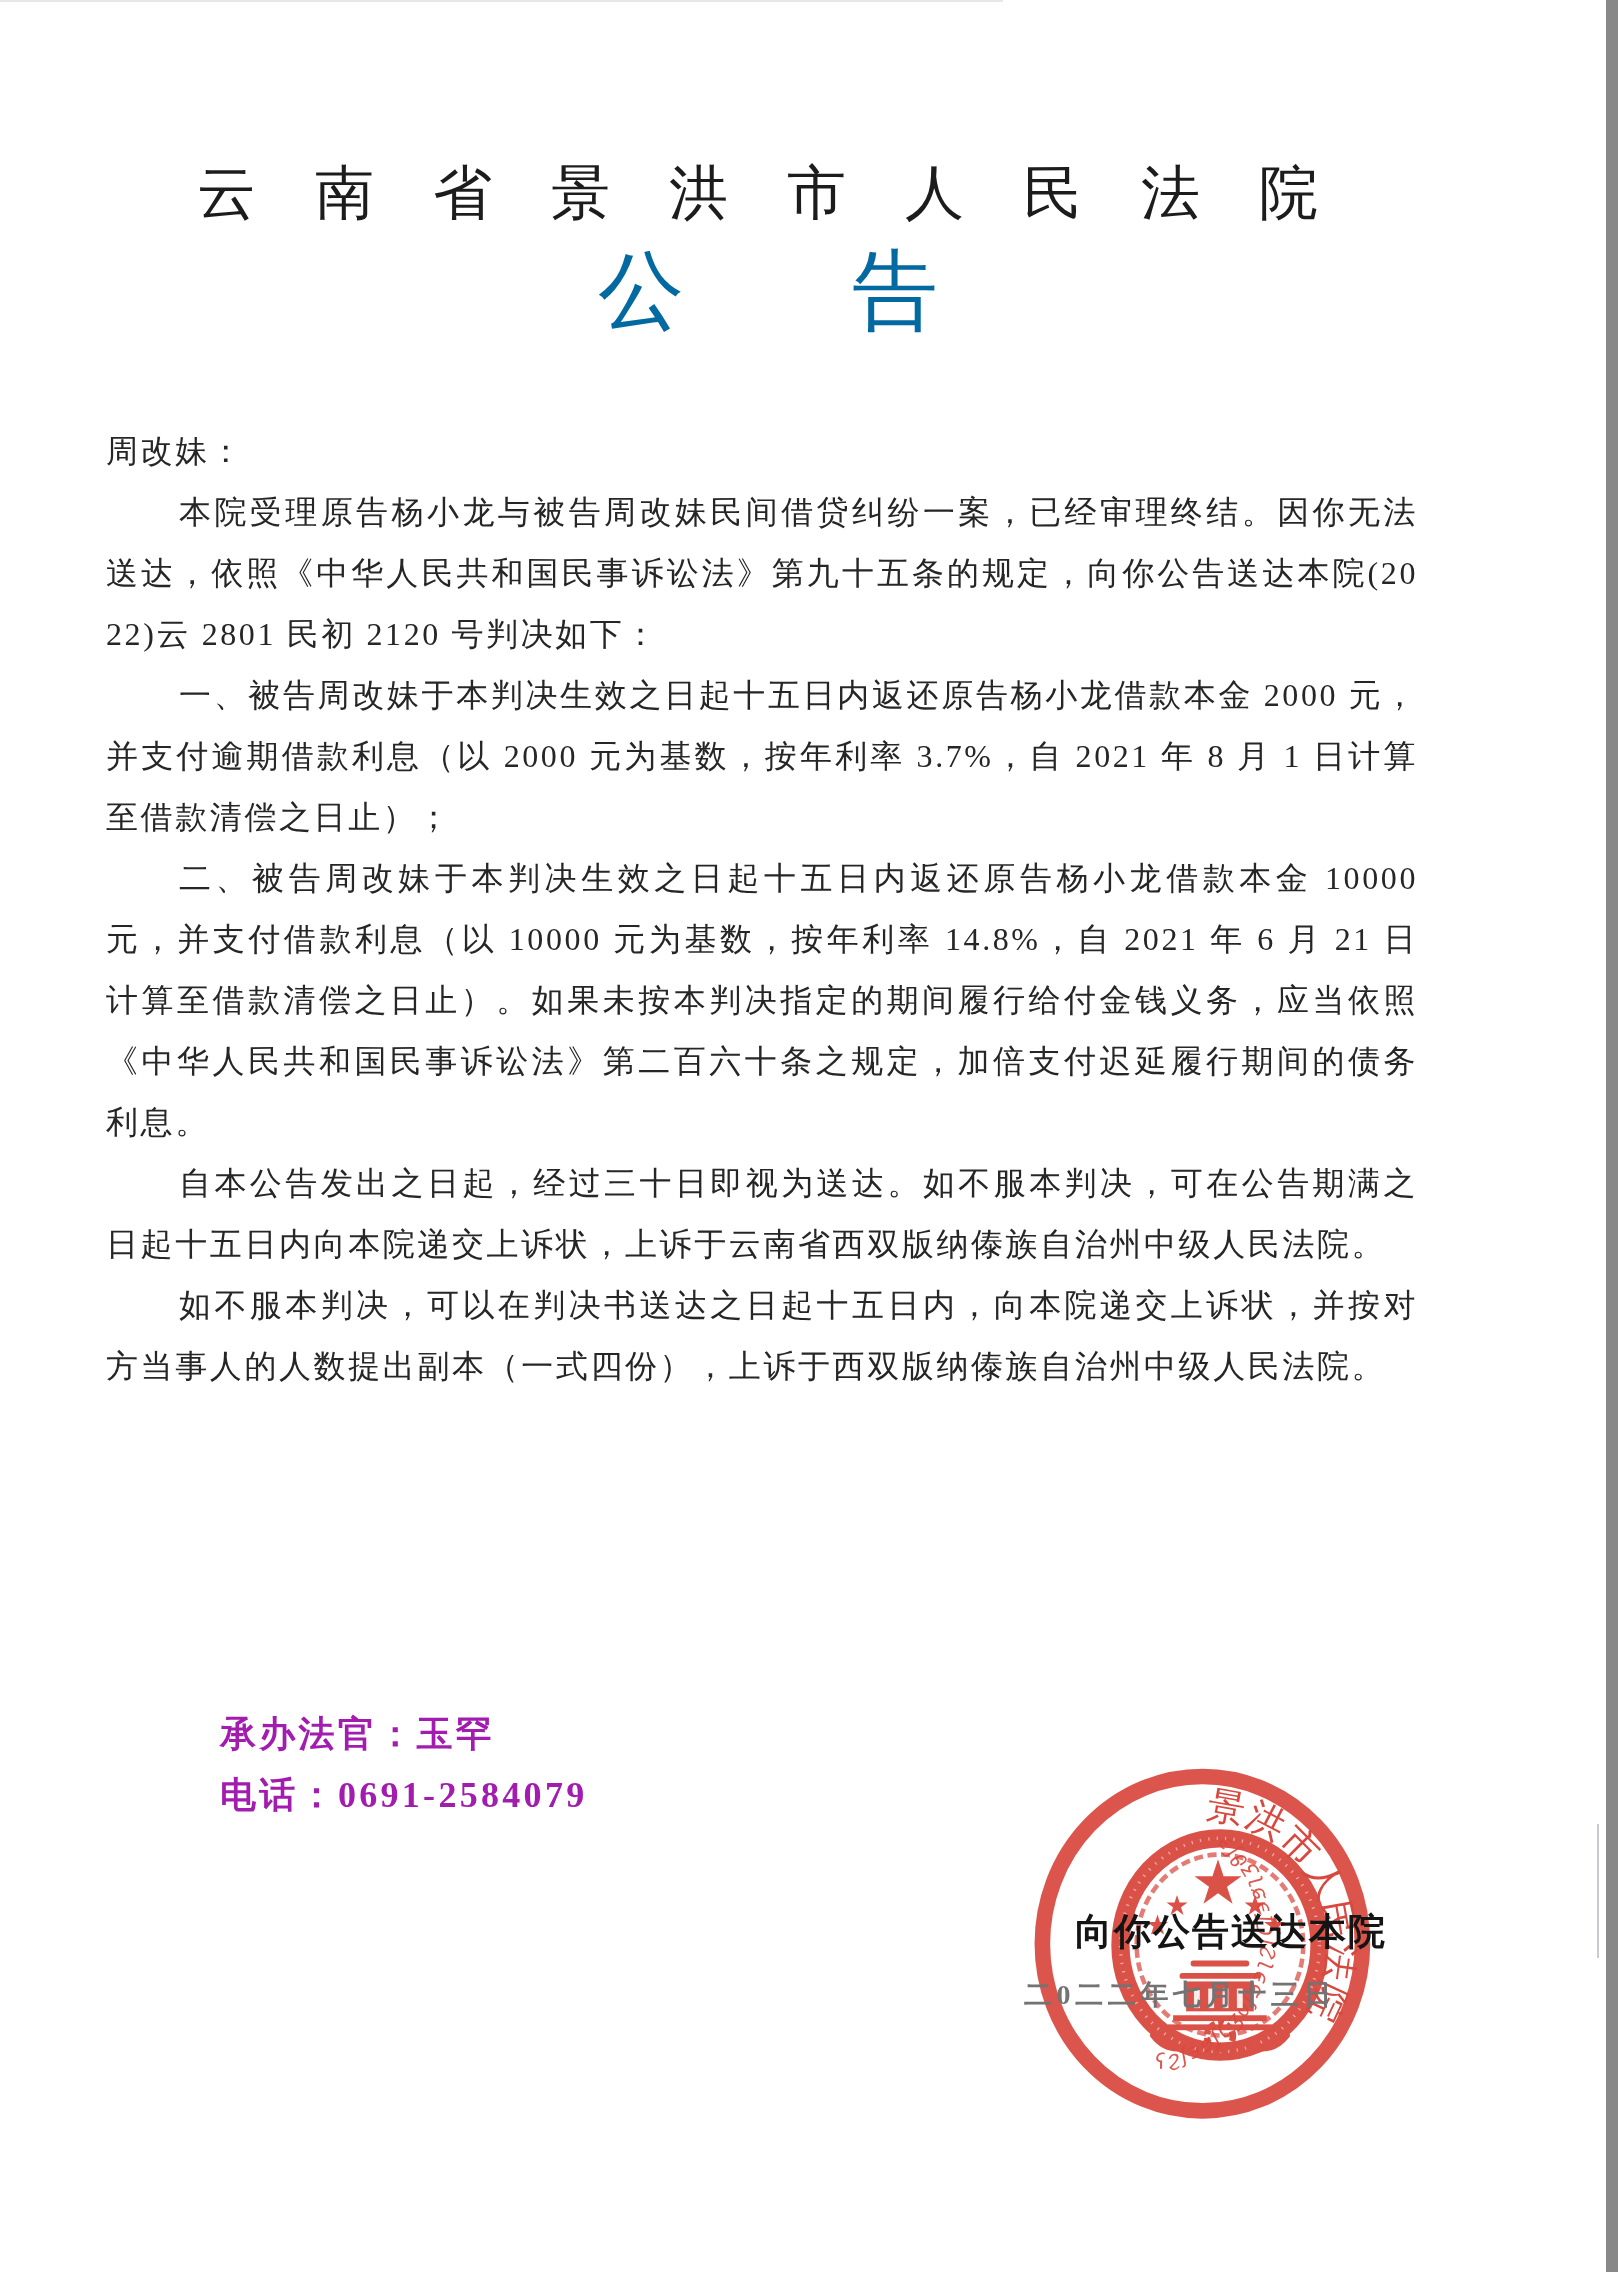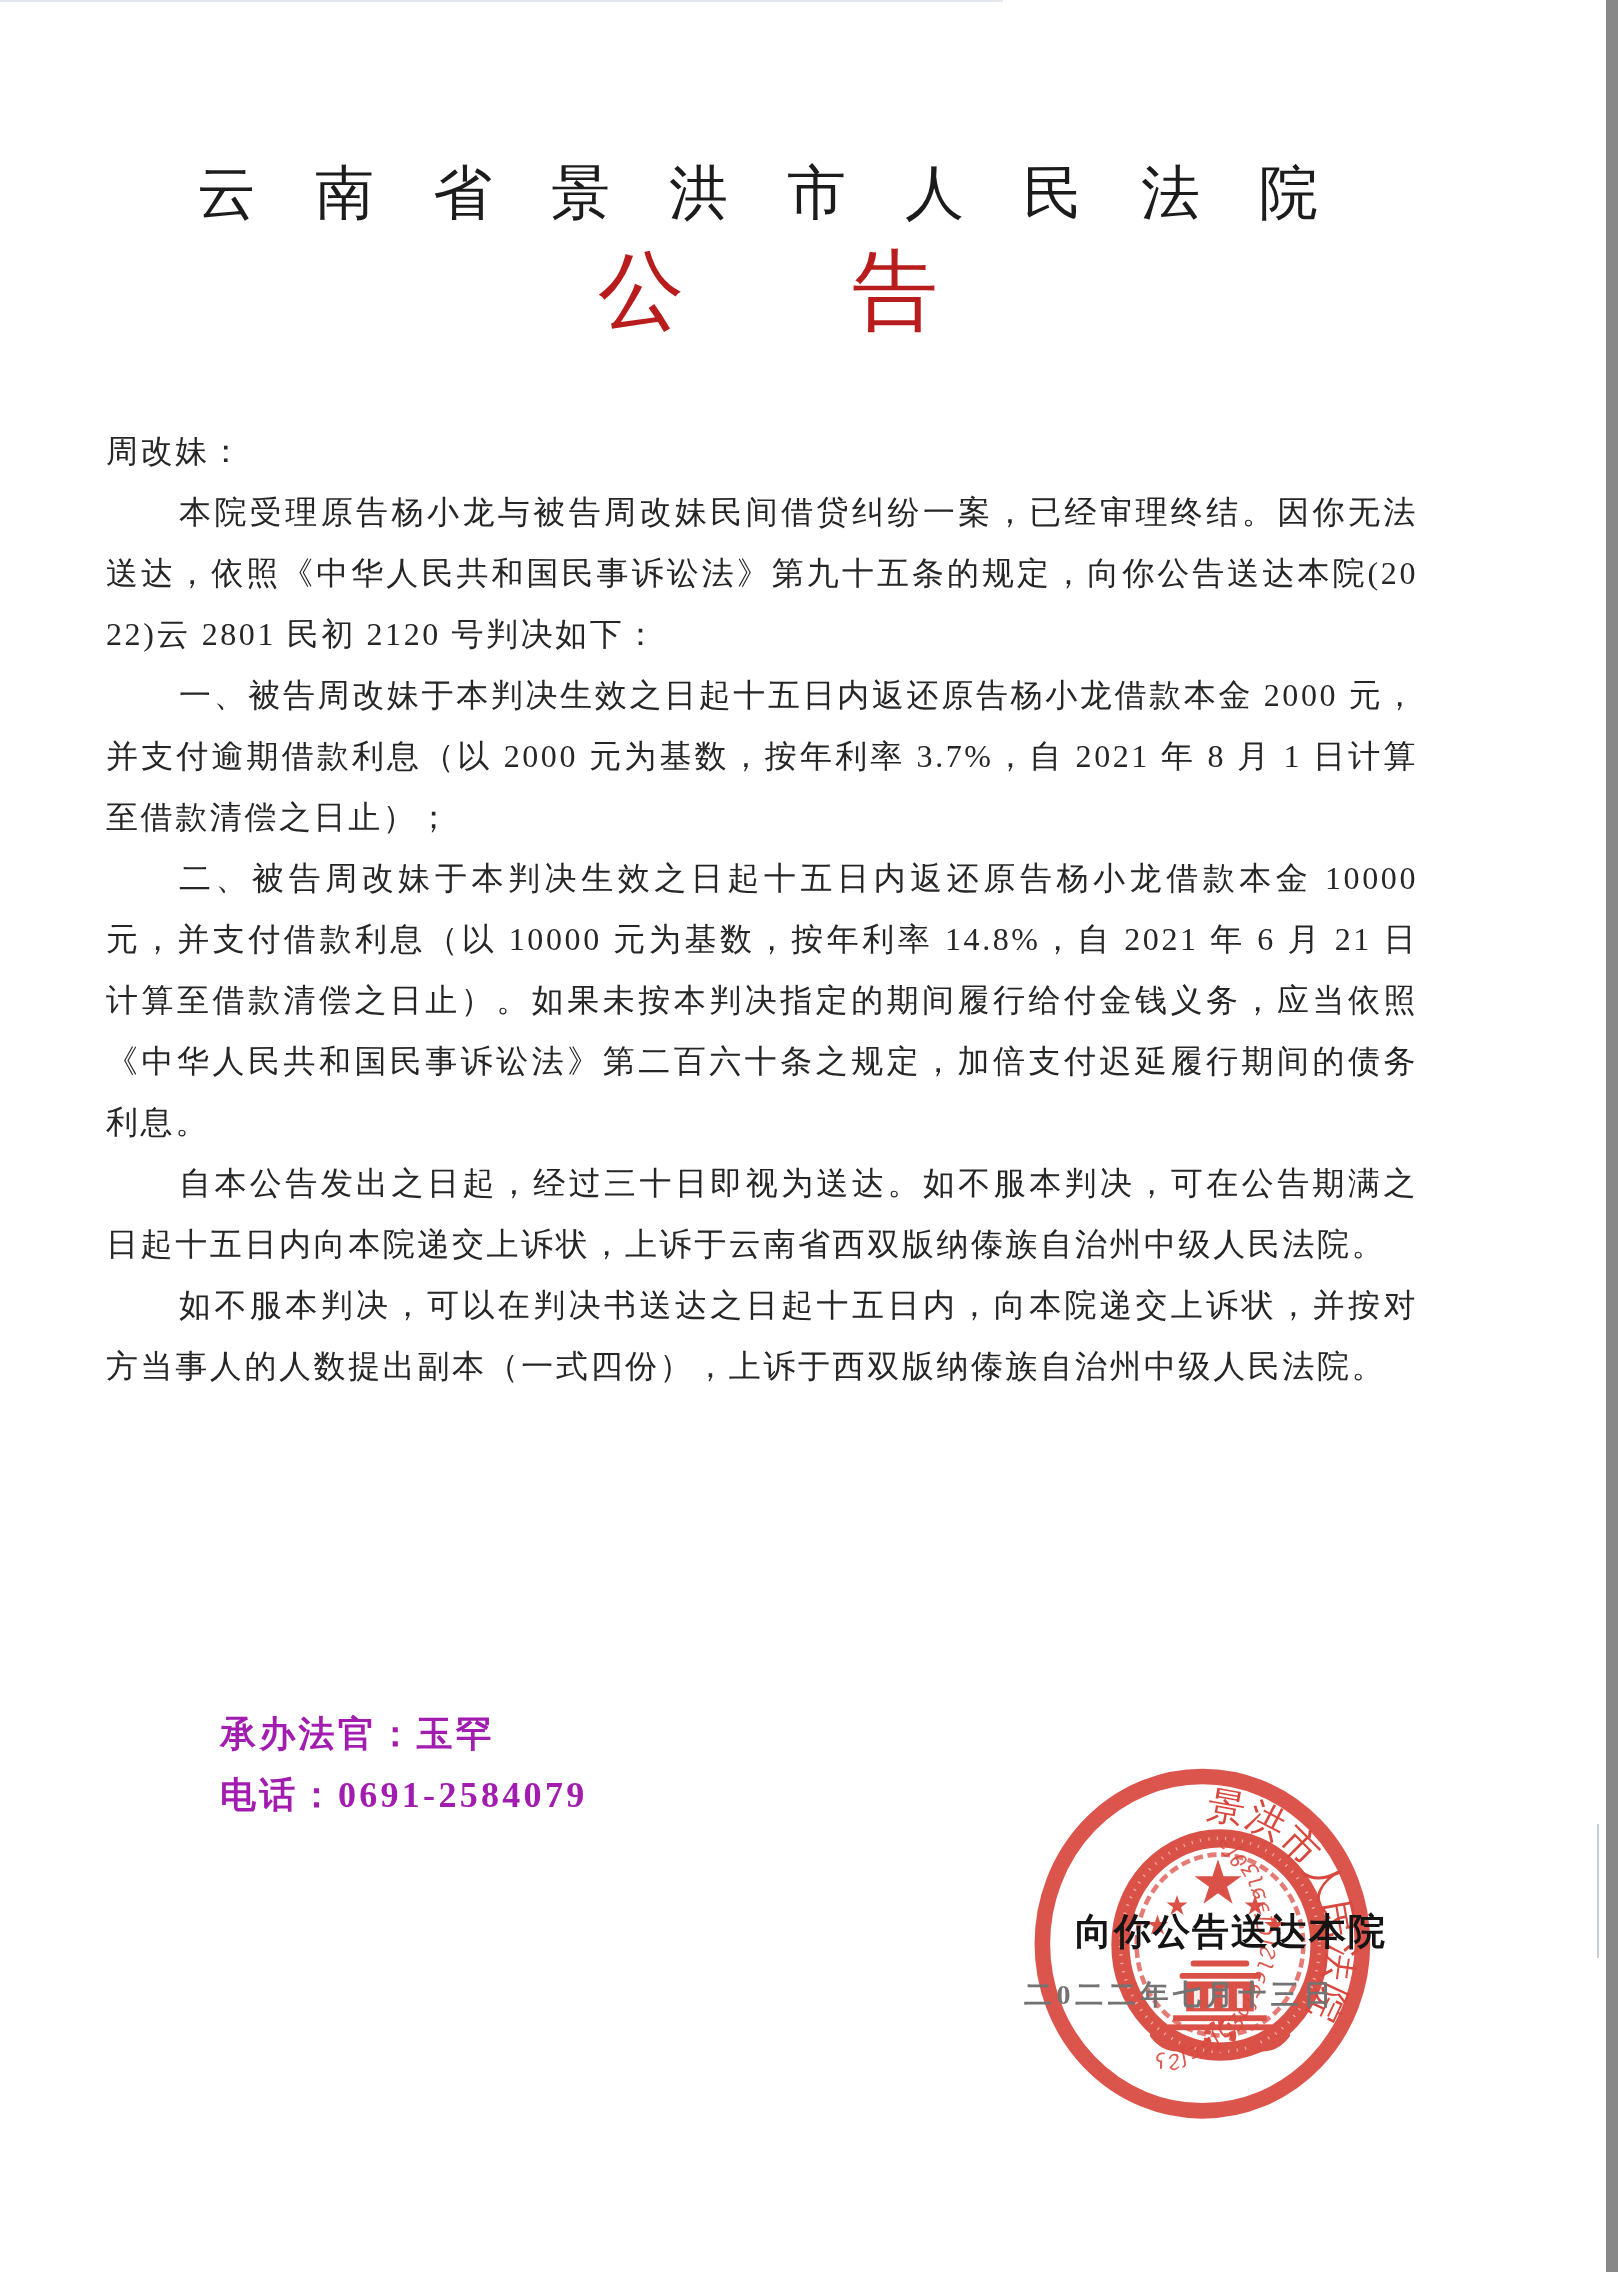--- a/index.html
+++ b/index.html
@@ -16,21 +16,21 @@
   .right-artifact{position:absolute;left:1597px;top:1824px;width:2px;height:134px;background:#9aa3ad;opacity:.55;}
 
   .title-court{
     position:absolute;left:197px;top:161px;
     font-size:59px;line-height:65px;letter-spacing:59px;
     color:#1c1c1c;white-space:nowrap;font-weight:400;
   }
   .title-doc{
     position:absolute;left:598px;top:242px;
     font-size:86px;line-height:98px;letter-spacing:168px;
-    color:#b91c1c;white-space:nowrap;font-weight:400;
+    color:#0369a1;white-space:nowrap;font-weight:400;
   }
   .body-text{
     position:absolute;left:106px;top:421px;width:1312px;
     font-size:32px;line-height:61px;letter-spacing:2.6px;
     text-align:justify;word-break:break-all;overflow-wrap:anywhere;
     color:#262626;
   }
   .body-text p{margin:0;text-indent:73px;}
   .body-text p.salutation{text-indent:0;}
 

